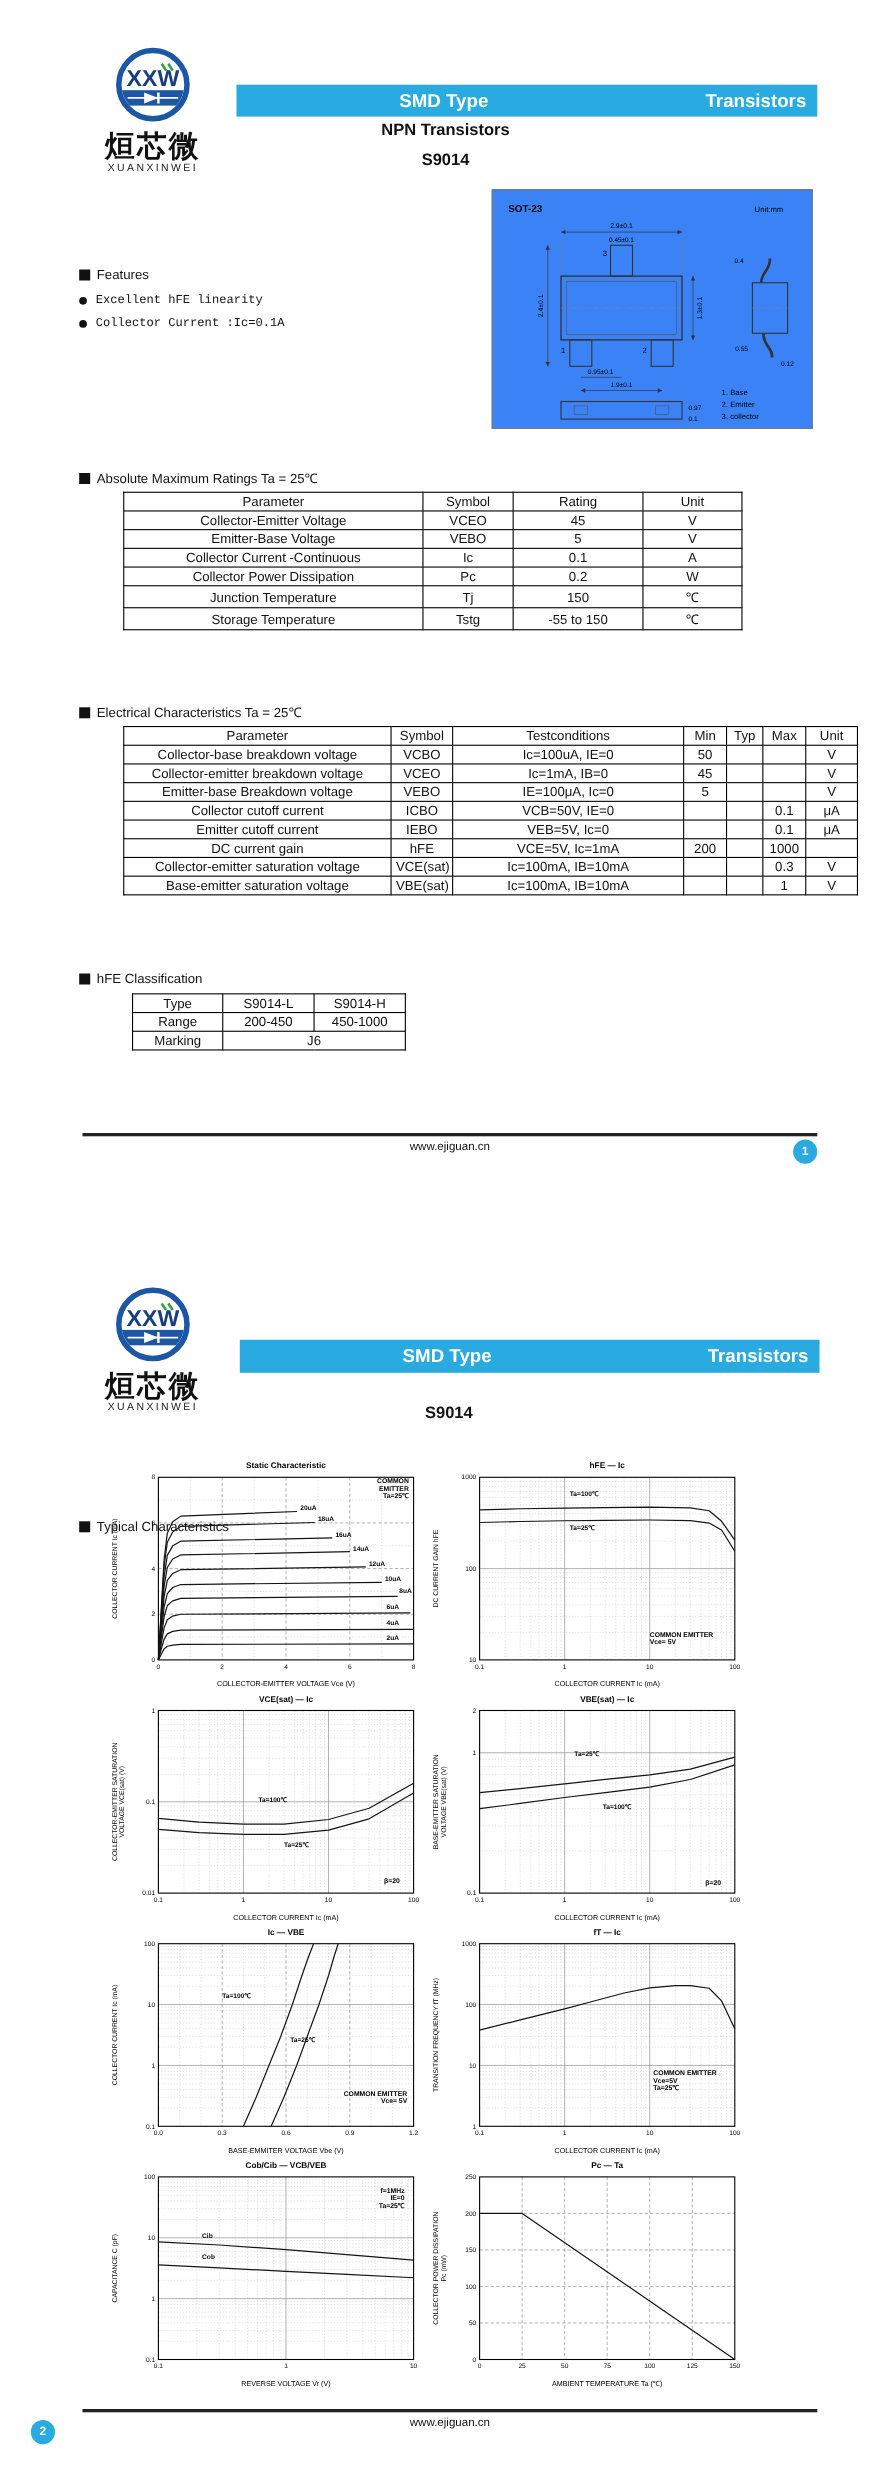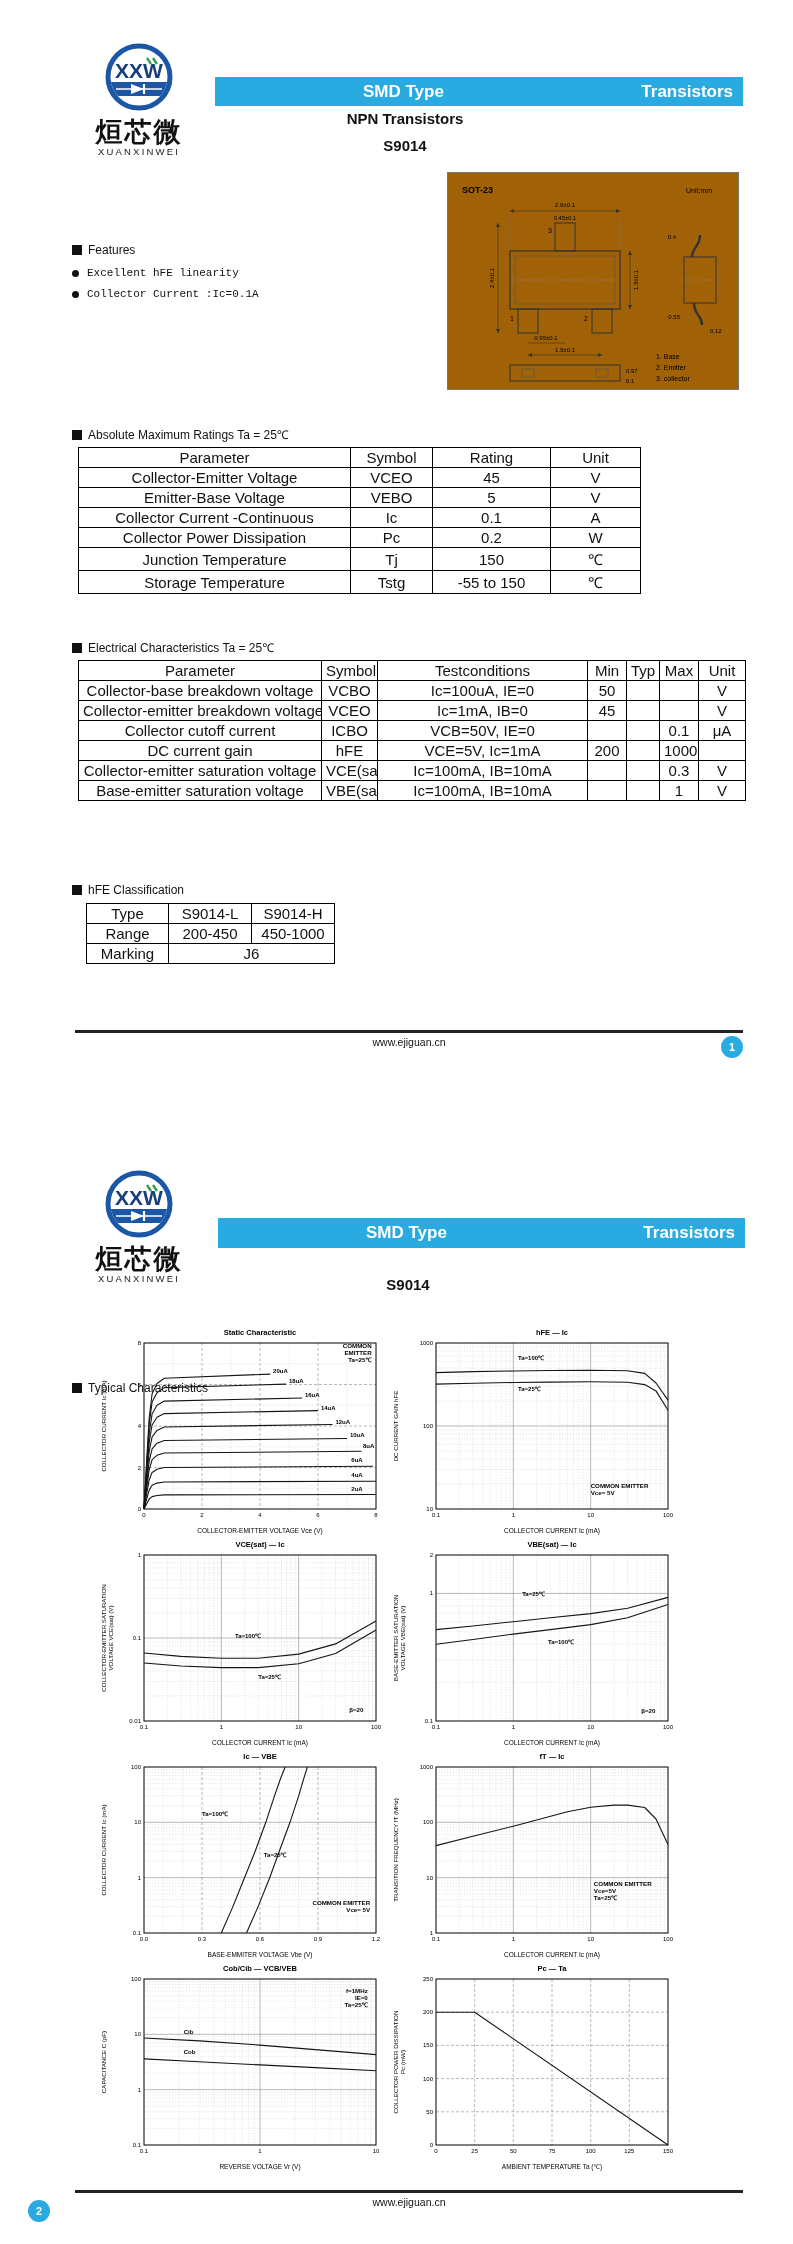--- a/index.html
+++ b/index.html
@@ -23,26 +23,26 @@
   
   .sec { display:flex; align-items:center; gap:6px; font-size:12px; color:#111; }
   .sec .sq { width:10px; height:10px; background:#111; display:inline-block; }
 
   
   .feat-list { list-style:none; margin-top:10px;font-family:Liberation Mono, monospace; }
   .feat-list li { display:flex; align-items:center; gap:8px; font-size:11px; margin-bottom:9px; }
   .feat-list .dot { width:7px; height:7px; border-radius:50%; background:#111; flex:0 0 auto; }
 
   
-  table.dtable { border-collapse:collapse; font-size:15px; border:1.5px solid #000; table-layout:fixed; }
+  table.dtable { border-collapse:collapse; font-size:12px; border:1.5px solid #000; table-layout:fixed;margin-left:34px; }
   table.dtable th, table.dtable td { border:1px solid #000; padding:1px 4px; height:12.5px; font-weight:normal; text-align:center; overflow:hidden; white-space:nowrap; }
   td.al { text-align:left; }
 
   
-  .pkg { border:1px solid #777; background:#a16207;text-align:center; }
+  .pkg { border:1px solid #777; background:#3b82f6;text-align:center; }
   .pkg svg { display:block; }
 
   
   .foot-line { height:2.5px; background:#222; }
   .foot-url { width:668px; text-align:center; font-size:10.5px; }
   .badge { width:22px; height:22px; border-radius:50%; color:#fff; font-size:11px; font-weight:bold;
            display:flex; align-items:center; justify-content:center; }
 
   .chart-cell { position:absolute; width:290px; height:212px; }
   svg text { font-family:"Liberation Sans", sans-serif; }
@@ -248,23 +248,41 @@
           <tr>
             <td class="al">Collector-emitter breakdown voltage</td>
             <td>VCEO</td>
             <td class="al">Ic=1mA, IB=0</td>
             <td>45</td>
             <td></td>
             <td></td>
             <td>V</td>
           </tr>
           <tr>
+            <td class="al">Emitter-base Breakdown voltage</td>
+            <td>VEBO</td>
+            <td class="al">IE=100μA, Ic=0</td>
+            <td>5</td>
+            <td></td>
+            <td></td>
+            <td>V</td>
+          </tr>
+          <tr>
             <td class="al">Collector cutoff current</td>
             <td>ICBO</td>
             <td class="al">VCB=50V, IE=0</td>
+            <td></td>
+            <td></td>
+            <td>0.1</td>
+            <td>μA</td>
+          </tr>
+          <tr>
+            <td class="al">Emitter cutoff current</td>
+            <td>IEBO</td>
+            <td class="al">VEB=5V, Ic=0</td>
             <td></td>
             <td></td>
             <td>0.1</td>
             <td>μA</td>
           </tr>
           <tr>
             <td class="al">DC current gain</td>
             <td>hFE</td>
             <td class="al">VCE=5V, Ic=1mA</td>
             <td>200</td>

